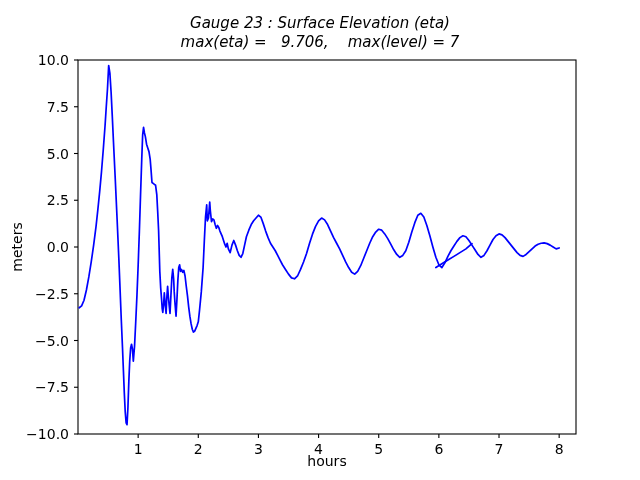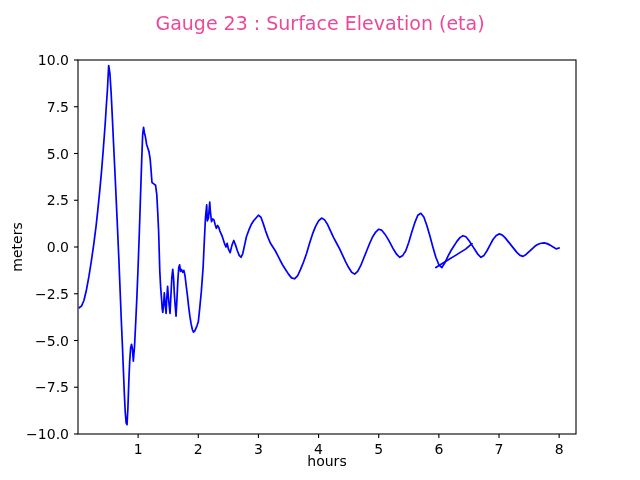--- a/index.html
+++ b/index.html
@@ -22,23 +22,24 @@
   }
   #title-block {
     position: absolute;
     left: 0;
     top: 14px;
     width: 640px;
     text-align: center;
     line-height: 19px;
   }
   .title-line {
-    font-size: 19px;
-    color: #ec4899;
+    font-size: 15px;
+    color: #000000;
     white-space: pre;
+    font-style: italic;
   }
   #plot-svg {
     position: absolute;
     left: 0;
     top: 0;
   }
   .tick-label {
     font-size: 14px;
     fill: #000000;
     font-family: "DejaVu Sans", sans-serif;
@@ -64,20 +65,21 @@
     stroke-linecap: round;
   }
 </style>
 </head>
 <body>
 
 <div id="figure">
 
   <div id="title-block">
     <div class="title-line">Gauge 23 : Surface Elevation (eta)</div>
+    <div class="title-line">max(eta) =   9.706,    max(level) = 7</div>
   </div>
 
   <svg id="plot-svg" width="640" height="480">
     <g id="axes-group">
         <rect x="78" y="60" width="498" height="374" class="spine"></rect>
       </g>
     <g id="ticks-group">
         <line x1="78" y1="434" x2="74" y2="434" class="tickmark"></line>
         <line x1="78" y1="387.25" x2="74" y2="387.25" class="tickmark"></line>
         <line x1="78" y1="340.5" x2="74" y2="340.5" class="tickmark"></line>

